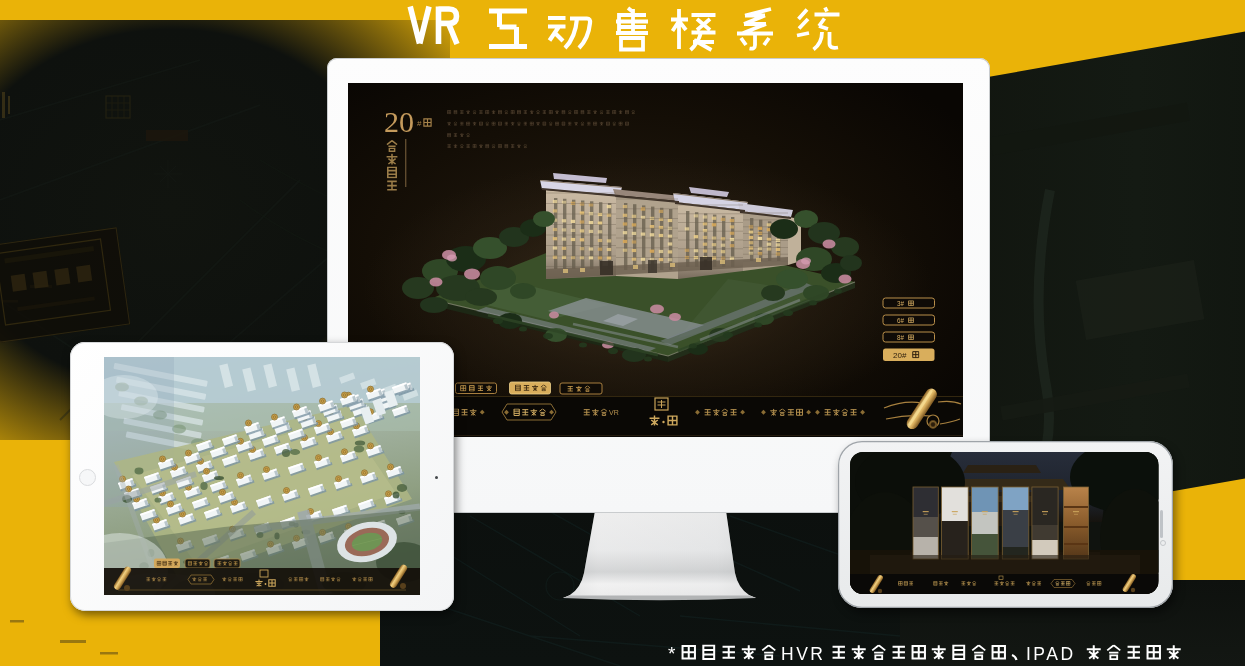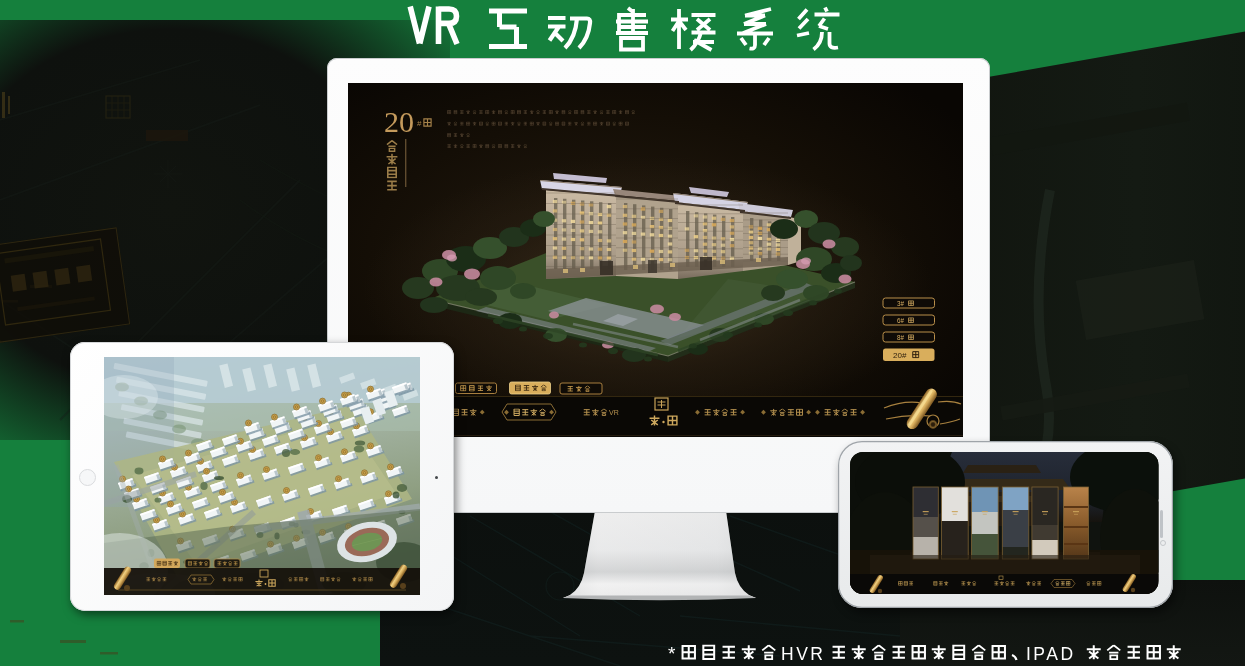--- a/index.html
+++ b/index.html
@@ -1,17 +1,17 @@
 <!DOCTYPE html>
 <html><head>
 <meta charset="utf-8">
 <style>
   html,body{margin:0;padding:0;background:#0c0e0d;}
   #stage{position:relative;width:1245px;height:666px;overflow:hidden;
-         background:#15803d;font-family:"Liberation Sans",sans-serif;}
+         background:#eab308;font-family:"Liberation Sans",sans-serif;}
   .abs{position:absolute;}
 </style>
 </head>
 <body>
 <div id="stage">
 
 <svg width="0" height="0" style="position:absolute">
   <defs>
     <symbol id="fg1" viewBox="0 0 10 10">
           <path d="M1,1 H9 V9 H1 Z M1,5 H9 M5,1 V9" fill="none" stroke="currentColor" stroke-width="1.3"></path>

